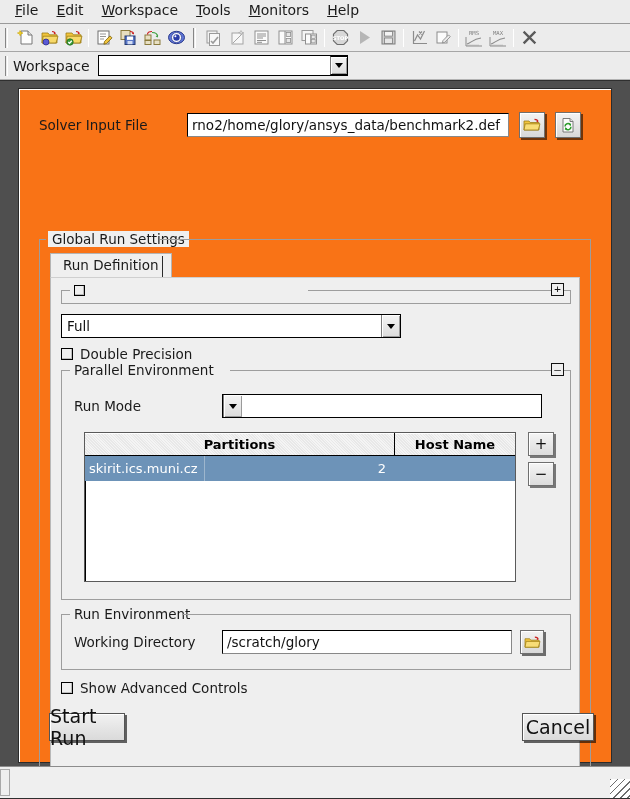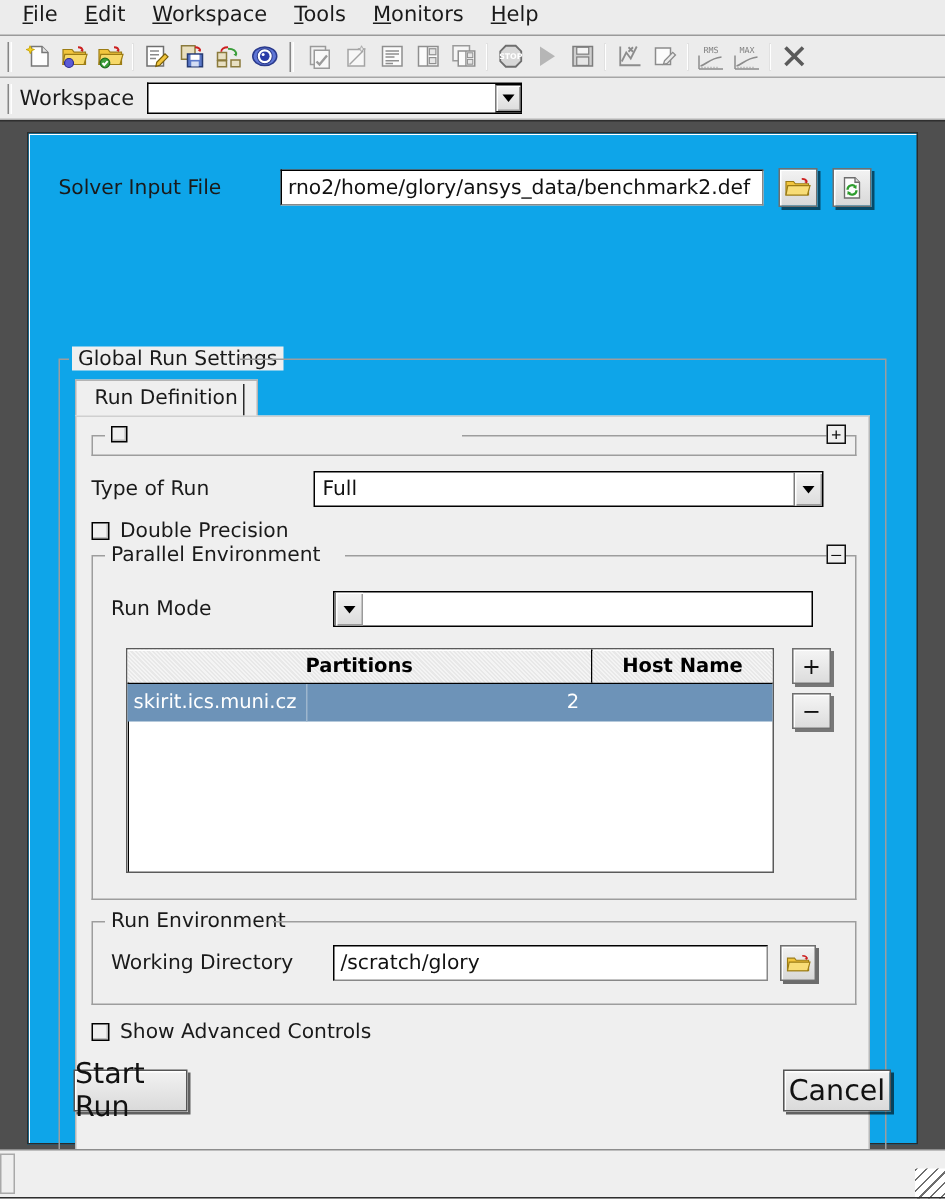--- a/index.html
+++ b/index.html
@@ -118,21 +118,21 @@
     width: 630px; height: 686px;
     background: #4f4f4f;
     border-top: 1px solid #2f2f2f;
   }
 
   
   #dialog {
     position: absolute;
     left: 18px; top: 88px;
     width: 594px; height: 675px;
-    background: #0ea5e9;
+    background: #f97316;
     border: 1px solid #2b2b2b;
     box-shadow: inset 1px 1px 0 #ffffff;
   }
 
   
   #solver-row {
     position: absolute; left: 20px; top: 22px;
     width: 552px; height: 28px;
     display: flex; align-items: center;
   }
@@ -653,21 +653,20 @@
       <div id="ivs-group" class="groupbox">
         <div class="gb-rule-left"></div>
         <div class="gb-legend">
           <span class="gb-check"></span>
         </div>
         <div class="gb-rule-right" style="width:262px;"></div>
         <div class="expander" style="right:6px;">+</div>
       </div>
 
       <div class="form-row" style="left:10px; top:36px; width:510px;">
-        <div class="field-label" style="width:148px;">Type of Run</div>
         <div class="combo" style="width:340px;">
           <div class="cbtext">Full</div>
           <div class="cbarrow">
               <i></i>
             </div>
         </div>
       </div>
 
       <div class="checkrow" style="left:10px; top:68px;">
         <div class="chk"></div>

